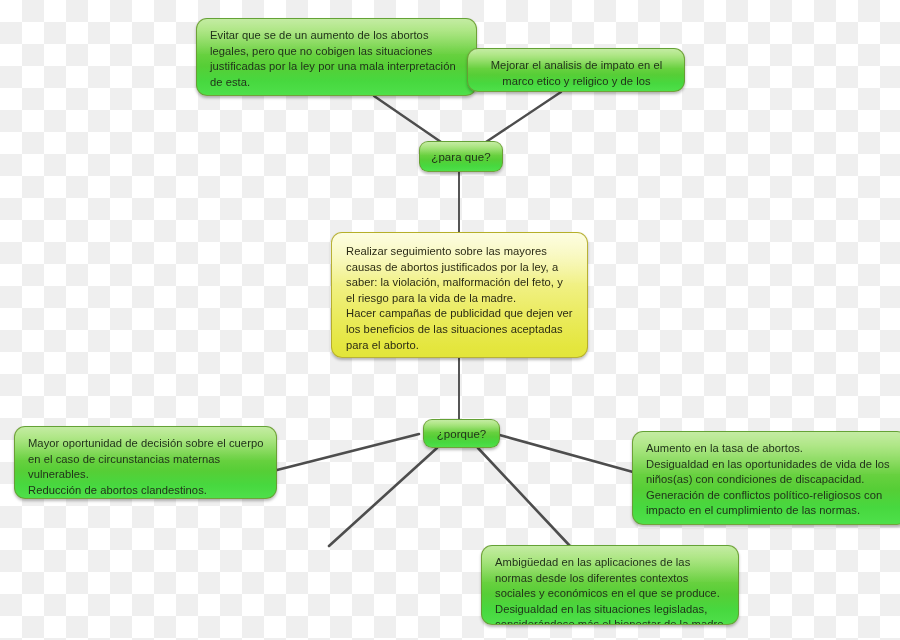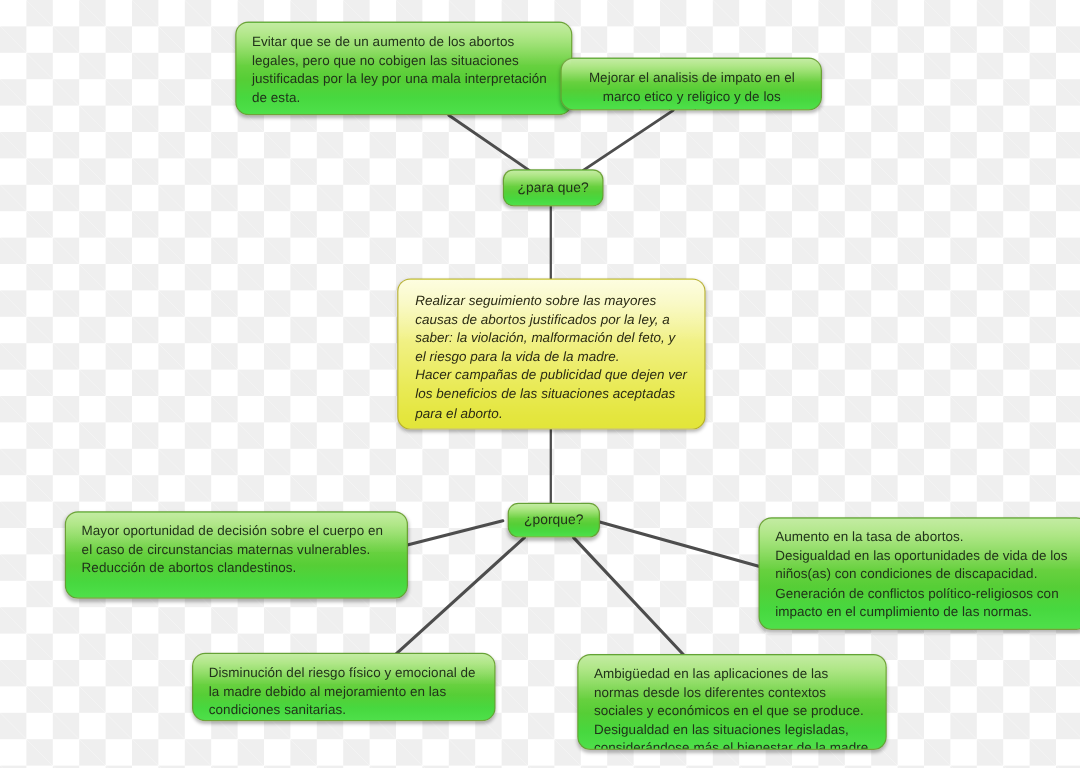--- a/index.html
+++ b/index.html
@@ -93,21 +93,21 @@
   }
   .yellow::before {
     content: "";
     position: absolute;
     left: 0; right: 0; top: 0;
     height: 40%;
     background: linear-gradient(to bottom, rgba(255,255,255,0.45), rgba(255,255,255,0.02));
     pointer-events: none;
     z-index: 1;
   }
-  .yellow .txt { color: #2b2b14; font-style: italic; }
+  .yellow .txt { color: #2b2b14; }
 
   
   .leaf .txt  { padding: 9px 12px 9px 13px; }
   .center .txt{ padding: 11px 14px 11px 14px; }
 
   
   .hub {
     display: flex;
     align-items: center;
     justify-content: center;
@@ -119,21 +119,21 @@
     line-height: 14px;
     text-align: left;
   }
 
   
   #n-evitar     { left: 196px; top: 18px;  width: 281px; height: 78px; }
   #n-mejorar    { left: 467px; top: 48px;  width: 218px; height: 44px; text-align: center; }
   #n-paraque    { left: 419px; top: 141px; width: 84px;  height: 31px; }
   #n-centro     { left: 331px; top: 232px; width: 257px; height: 126px; }
   #n-porque     { left: 423px; top: 419px; width: 77px;  height: 29px; }
-  #n-mayor      { left: 14px;  top: 426px; width: 286px; height: 73px; margin-left: 40px; }
+  #n-mayor      { left: 14px;  top: 426px; width: 263px; height: 73px; }
   #n-aumento    { left: 632px; top: 431px; width: 276px; height: 94px; }
   #n-disminucion{ left: 160px; top: 544px; width: 253px; height: 57px; }
   #n-ambiguedad { left: 481px; top: 545px; width: 258px; height: 80px; }
 </style>
 </head>
 <body>
 
 <div id="canvas">
 
   <svg id="edges" viewBox="0 0 900 640" width="900" height="640">
@@ -182,21 +182,18 @@
     <span class="txt">Mayor oportunidad de decisión sobre el cuerpo en el caso de circunstancias maternas vulnerables.
 Reducción de abortos clandestinos.</span>
   </div>
 
   <div class="node leaf green" id="n-aumento">
     <span class="txt">Aumento en la tasa de abortos.
 Desigualdad en las oportunidades de vida de los niños(as) con condiciones de discapacidad.
 Generación de conflictos político-religiosos con impacto en el cumplimiento de las normas.</span>
   </div>
 
-  <div class="node leaf green" id="n-disminucion">
-    <span class="txt">Disminución del riesgo físico y emocional de la madre debido al mejoramiento en las condiciones sanitarias.</span>
-  </div>
 
   <div class="node leaf green" id="n-ambiguedad">
     <span class="txt">Ambigüedad en las aplicaciones de las normas desde los diferentes contextos sociales y económicos en el que se produce. Desigualdad en las situaciones legisladas, considerándose más el bienestar de la madre que el del feto.</span>
   </div>
 
 </div>
 
 </body></html>

